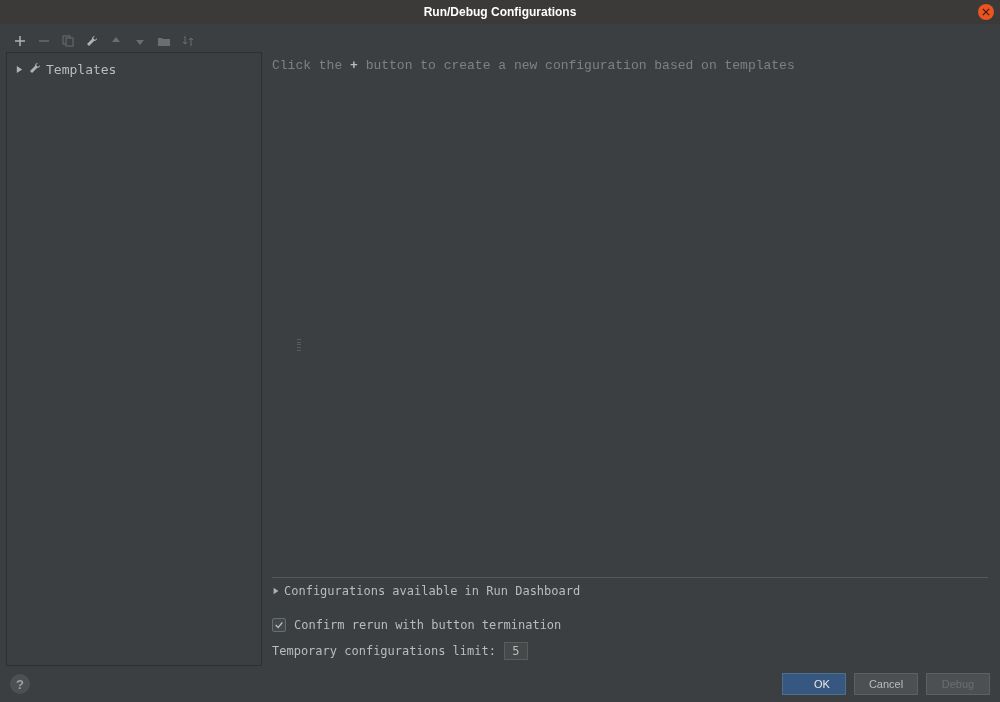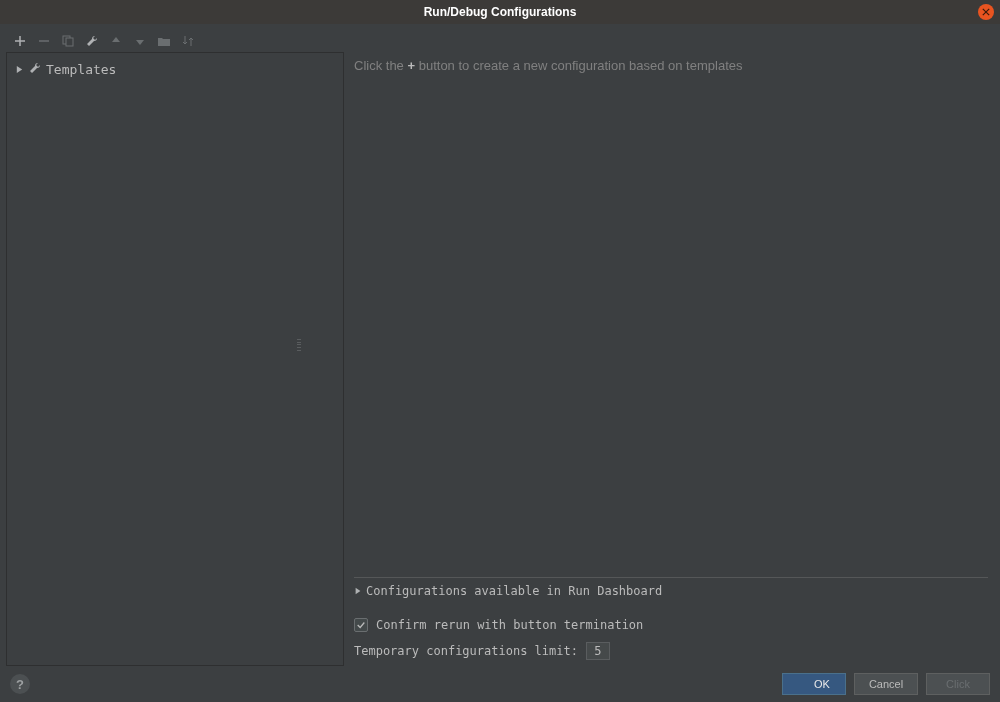--- a/index.html
+++ b/index.html
@@ -64,21 +64,21 @@
       color: #afb1b3;
     }
     .toolbar .tbtn.disabled { color: #6a6e70; cursor: default; }
     .toolbar svg { width: 14px; height: 14px; }
     .content {
       flex: 1;
       display: flex;
       position: relative;
     }
     .sidebar {
-      width: 338px;
+      width: 256px;
       border: 1px solid #2e2f30;
       background: #3c3f41;
       padding: 6px 0;
       display: flex;
       flex-direction: column;
     }
     .tree-row {
       display: flex;
       align-items: center;
       height: 20px;
@@ -106,21 +106,21 @@
     }
     .splitter-handle div { height: 1px; background: #5a5d5f; }
     .right-pane {
       flex: 1;
       padding: 6px 6px 6px 10px;
       display: flex;
       flex-direction: column;
     }
     .hint-text {
       color: #808080;
-      font-family: Liberation Sans, sans-serif;
+      font-family: Liberation Mono, monospace;
       font-size: 13px;
     }
     .hint-text .plus {
       color: #bbbbbb;
       font-weight: bold;
     }
     .spacer { flex: 1; }
     .separator {
       height: 1px;
       background: #555758;
@@ -336,14 +336,14 @@
       </div>
     </div>
   </div>
 </div>
 
 <div class="footer">
   <div class="help-btn">?</div>
   <div class="footer-spacer"></div>
   <div class="btn primary">OK</div>
   <div class="btn">Cancel</div>
-  <div class="btn disabled">Click</div>
+  <div class="btn disabled">Debug</div>
 </div>
 
 </body></html>

